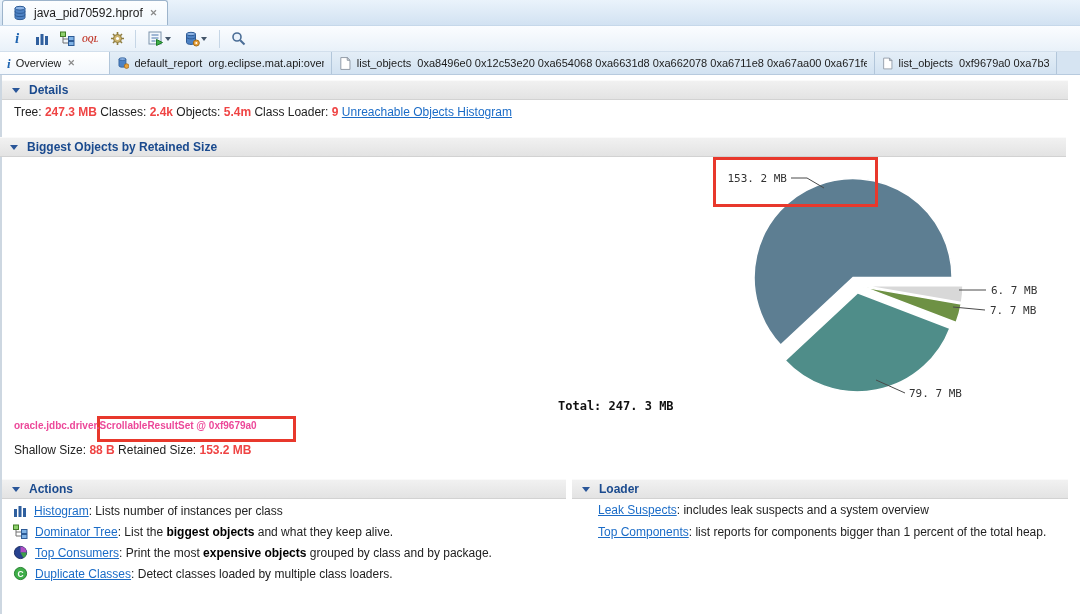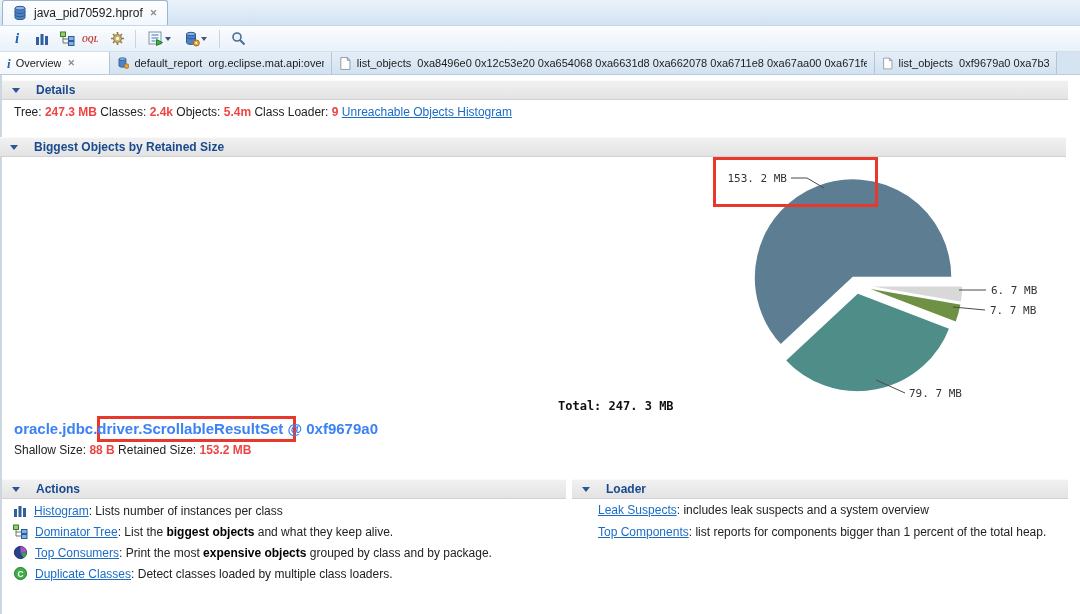--- a/index.html
+++ b/index.html
@@ -35,29 +35,29 @@
           border-right:1px solid #b2c6da; background:linear-gradient(#e4eef7,#d2e2f1);
           overflow:hidden; flex:none; }
   .tab2.active { background:linear-gradient(#ffffff,#f2f7fc); }
   .tab2 .lbl { white-space:pre; overflow:hidden; }
 
   
   .content-bg { position:absolute; top:75px; left:0; right:0; bottom:0; background:#fff;
                 border-left:2px solid #cdd7e1; }
   .sechdr { position:absolute; height:20px; background:linear-gradient(#f1f1f1,#e3e3e3);
             border-top:1px solid #fafafa; border-bottom:1px solid #d2d2d2;
-            display:flex; align-items:center; gap:16px; padding:0 10px;
+            display:flex; align-items:center; gap:9px; padding:0 10px;
             font-weight:bold; font-size:12px; color:#1a4a8e; }
   .tri { width:0; height:0; border-left:4px solid transparent; border-right:4px solid transparent;
          border-top:5px solid #2a5699; }
   .txtline { position:absolute; font-size:12px; color:#222; white-space:nowrap; }
   .txtline b { color:#ef4444; }
   a.lnk { color:#1b6cc7; text-decoration:underline; cursor:pointer; }
 
-  .objtitle { position:absolute; top:420px; left:14px; font-size:15px; font-weight:bold; color:#3b82f6; white-space:nowrap; }
+  .objtitle { position:absolute; top:420px; left:14px; font-size:10px; font-weight:bold; color:#ec4899; white-space:nowrap; }
 
   .ann { position:absolute; border:3px solid #e8382c; background:transparent; }
 
   .aitem { position:absolute; left:13px; display:flex; align-items:center; gap:7px;
            font-size:12px; color:#222; height:17px; white-space:nowrap; }
   .aitem b { color:#000; }
   .ritem { position:absolute; left:598px; font-size:12px; color:#222; white-space:nowrap; }
 
   svg text { font-family:"DejaVu Sans Mono", monospace; font-size:11px; fill:#333; }
   svg text.total { font-weight:bold; font-size:12px; fill:#111; }

